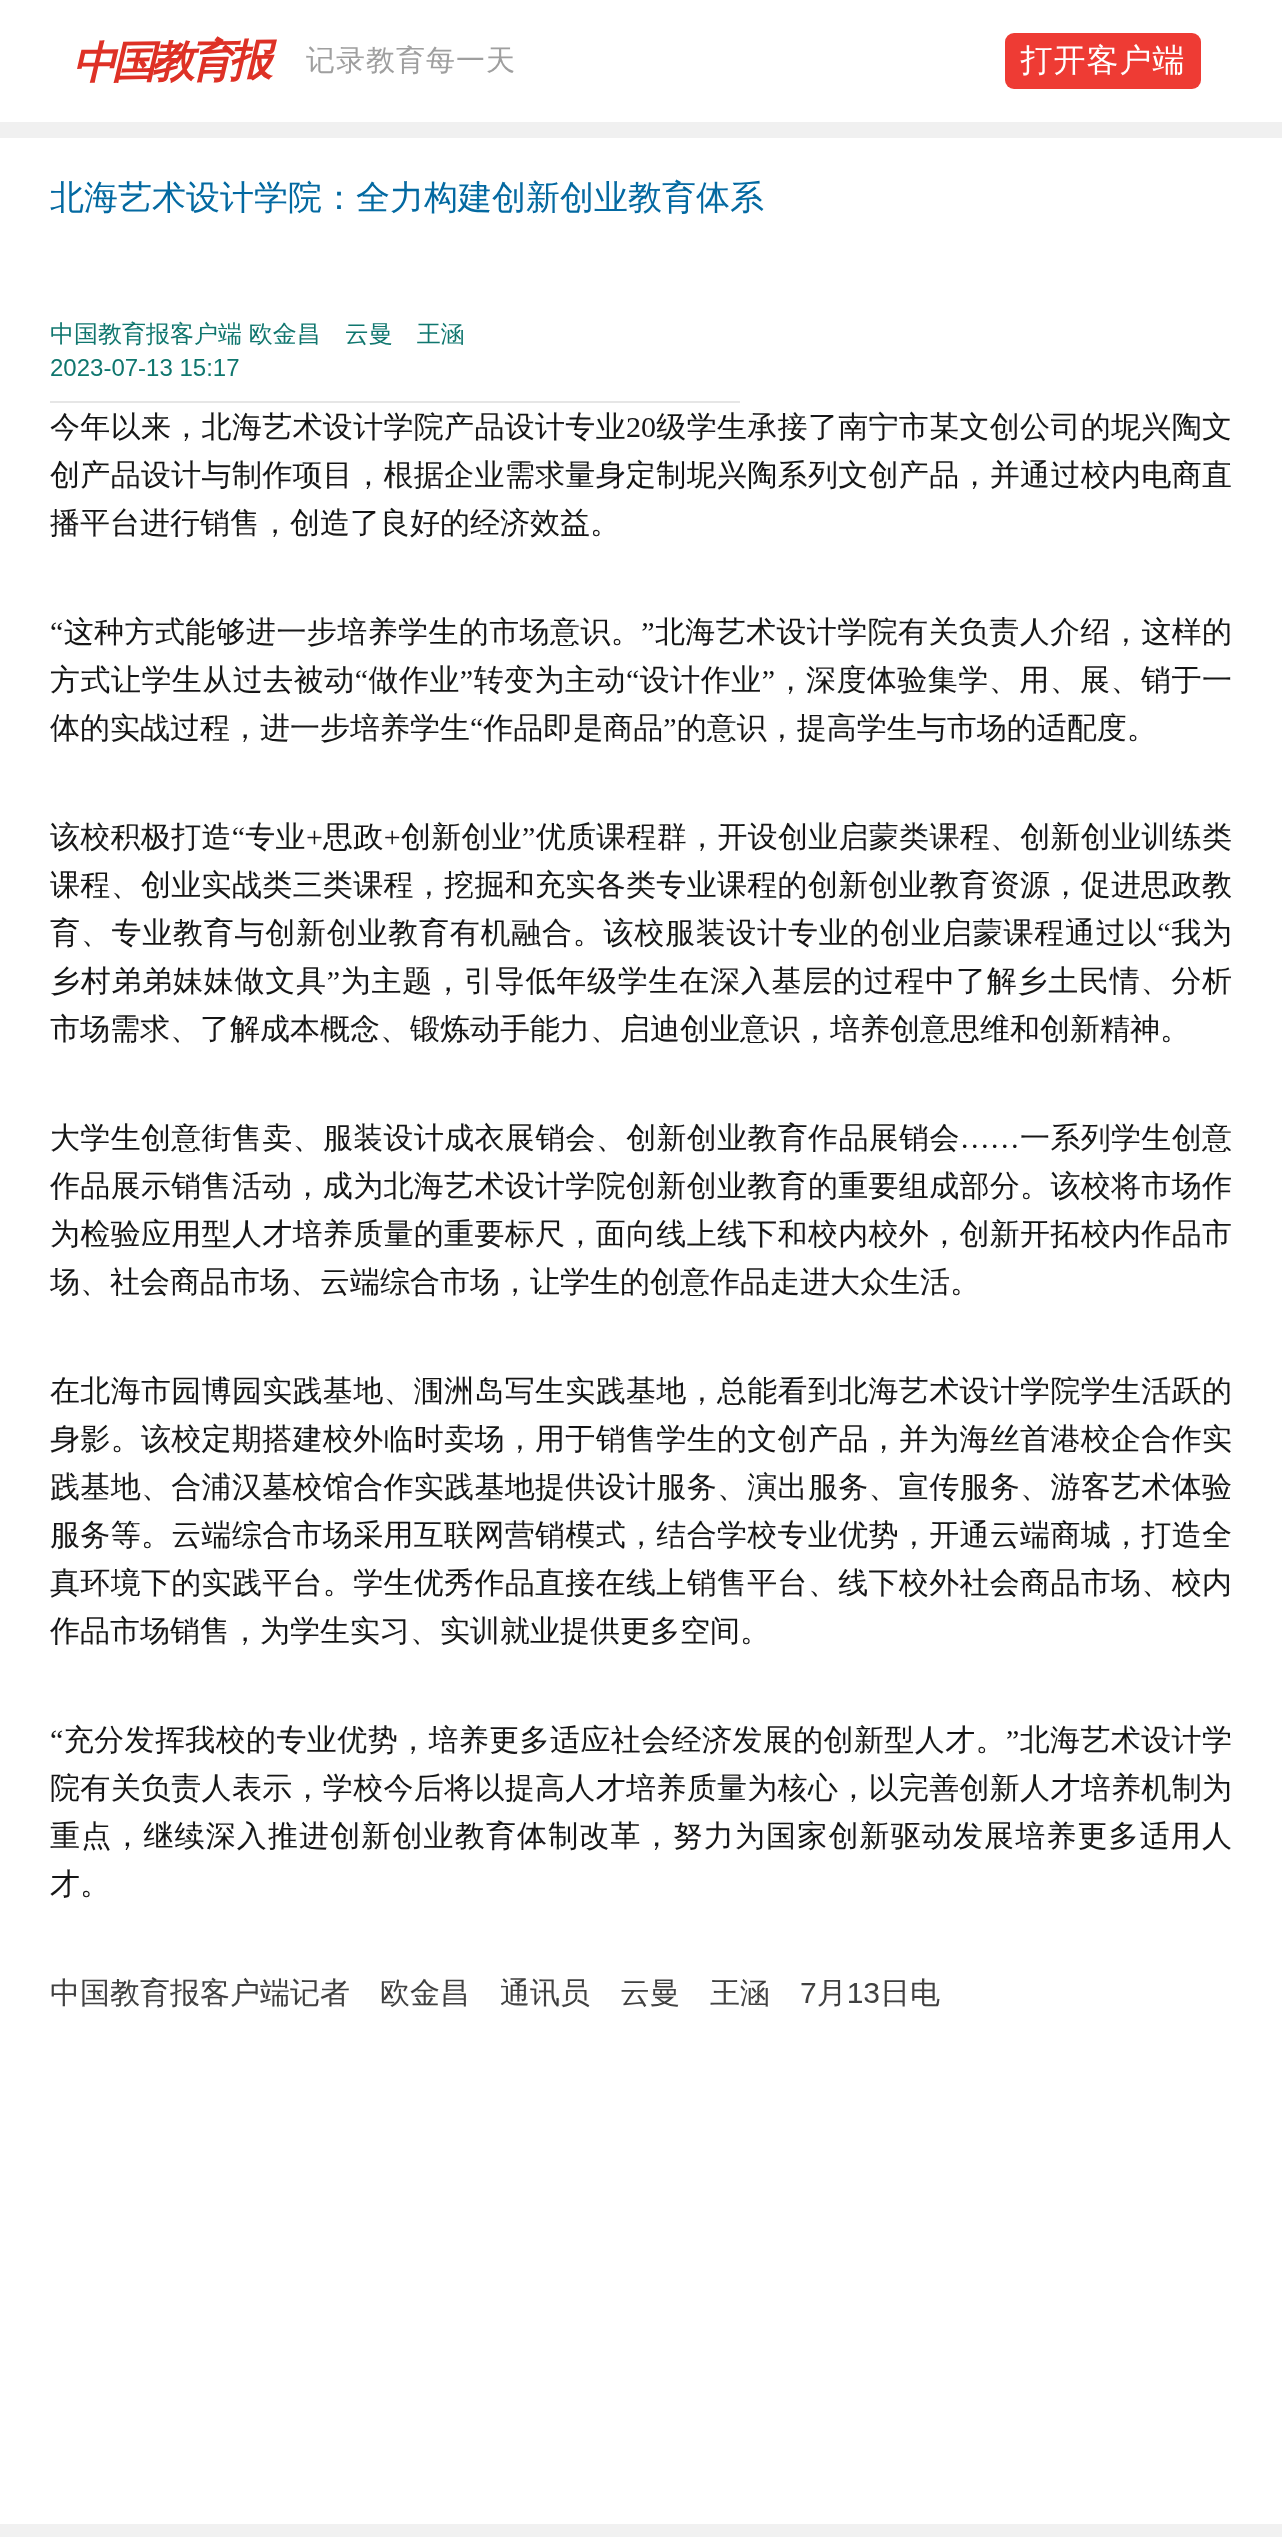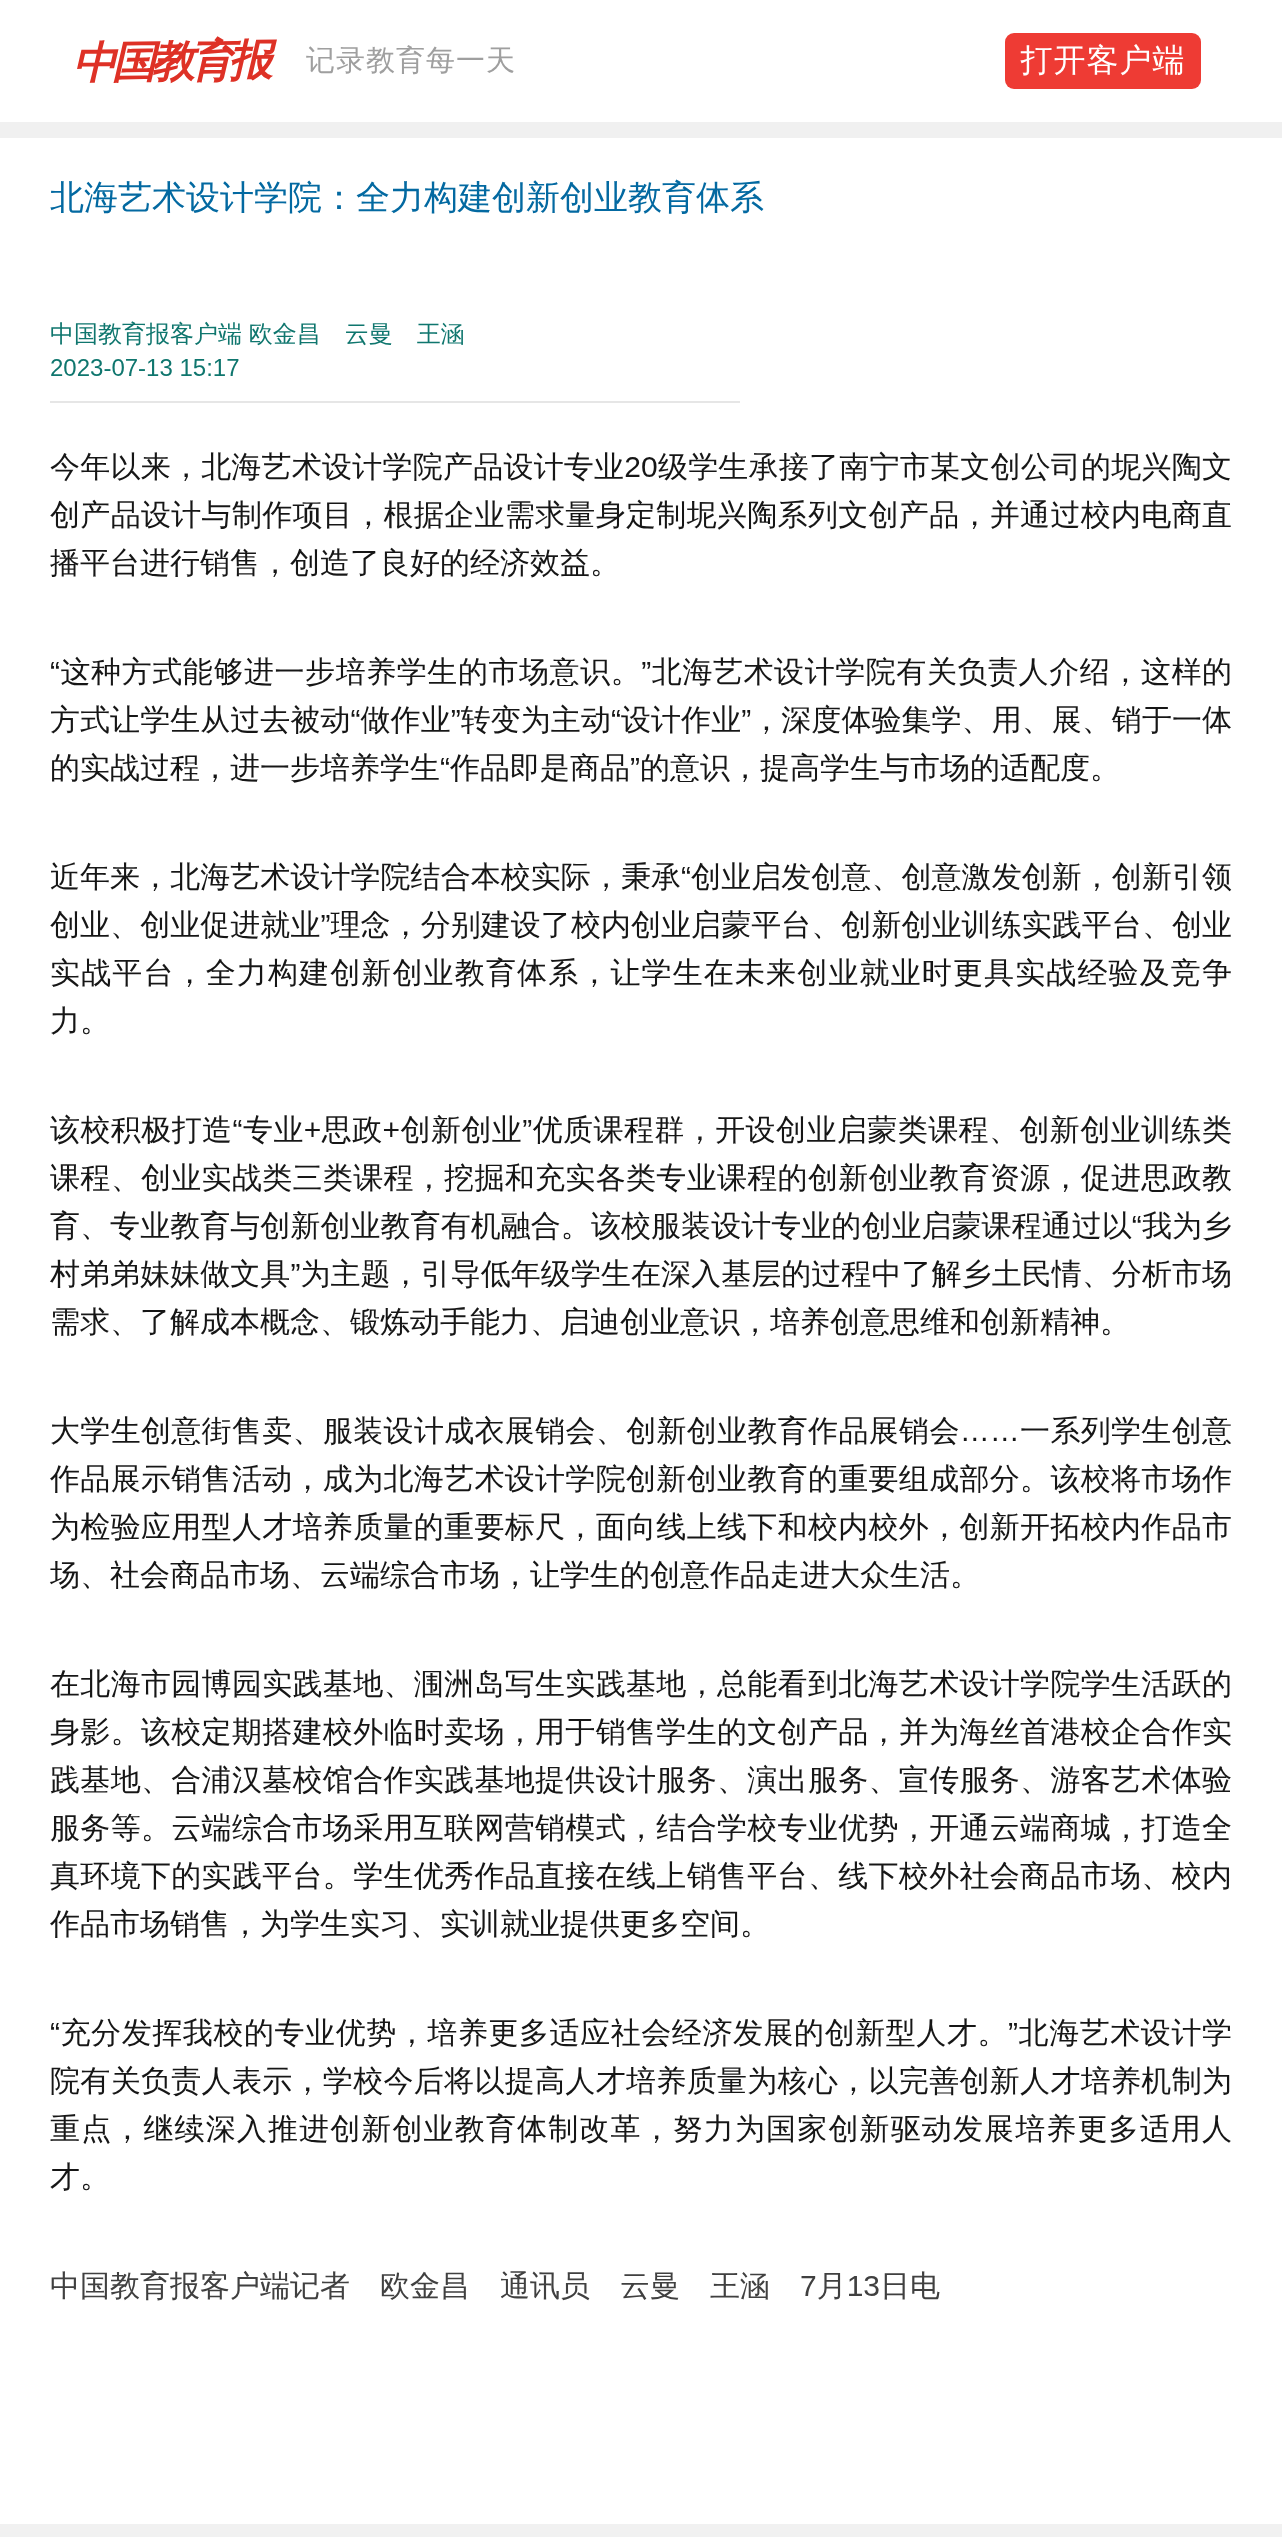--- a/index.html
+++ b/index.html
@@ -84,21 +84,21 @@
     line-height: 34px;
     color: #0f766e;
   }
   .divider {
     margin-top: 16px;
     width: 690px;
     border: none;
     border-top: 2px solid #e6e6e6;
   }
   .article-body {
-    margin-top: 40px;
+    font-family: Liberation Serif, serif;
   }
   .article-body p {
     font-size: 30px;
     line-height: 48px;
     color: #161616;
     text-align: justify;
     margin: 0 0 61px 0;
   }
   .footer-credit {
     margin-top: 12px;
@@ -138,21 +138,20 @@
     <div class="meta">
       <div>中国教育报客户端 欧金昌　云曼　王涵</div>
       <div>2023-07-13 15:17</div>
     </div>
 
     <hr class="divider">
 
     <div class="article-body">
       <p>今年以来，北海艺术设计学院产品设计专业20级学生承接了南宁市某文创公司的坭兴陶文创产品设计与制作项目，根据企业需求量身定制坭兴陶系列文创产品，并通过校内电商直播平台进行销售，创造了良好的经济效益。</p>
       <p>“这种方式能够进一步培养学生的市场意识。”北海艺术设计学院有关负责人介绍，这样的方式让学生从过去被动“做作业”转变为主动“设计作业”，深度体验集学、用、展、销于一体的实战过程，进一步培养学生“作品即是商品”的意识，提高学生与市场的适配度。</p>
-      <p>近年来，北海艺术设计学院结合本校实际，秉承“创业启发创意、创意激发创新，创新引领创业、创业促进就业”理念，分别建设了校内创业启蒙平台、创新创业训练实践平台、创业实战平台，全力构建创新创业教育体系，让学生在未来创业就业时更具实战经验及竞争力。</p>
       <p>该校积极打造“专业+思政+创新创业”优质课程群，开设创业启蒙类课程、创新创业训练类课程、创业实战类三类课程，挖掘和充实各类专业课程的创新创业教育资源，促进思政教育、专业教育与创新创业教育有机融合。该校服装设计专业的创业启蒙课程通过以“我为乡村弟弟妹妹做文具”为主题，引导低年级学生在深入基层的过程中了解乡土民情、分析市场需求、了解成本概念、锻炼动手能力、启迪创业意识，培养创意思维和创新精神。</p>
       <p>大学生创意街售卖、服装设计成衣展销会、创新创业教育作品展销会……一系列学生创意作品展示销售活动，成为北海艺术设计学院创新创业教育的重要组成部分。该校将市场作为检验应用型人才培养质量的重要标尺，面向线上线下和校内校外，创新开拓校内作品市场、社会商品市场、云端综合市场，让学生的创意作品走进大众生活。</p>
       <p>在北海市园博园实践基地、涠洲岛写生实践基地，总能看到北海艺术设计学院学生活跃的身影。该校定期搭建校外临时卖场，用于销售学生的文创产品，并为海丝首港校企合作实践基地、合浦汉墓校馆合作实践基地提供设计服务、演出服务、宣传服务、游客艺术体验服务等。云端综合市场采用互联网营销模式，结合学校专业优势，开通云端商城，打造全真环境下的实践平台。学生优秀作品直接在线上销售平台、线下校外社会商品市场、校内作品市场销售，为学生实习、实训就业提供更多空间。</p>
       <p>“充分发挥我校的专业优势，培养更多适应社会经济发展的创新型人才。”北海艺术设计学院有关负责人表示，学校今后将以提高人才培养质量为核心，以完善创新人才培养机制为重点，继续深入推进创新创业教育体制改革，努力为国家创新驱动发展培养更多适用人才。</p>
     </div>
 
     <div class="footer-credit">中国教育报客户端记者　欧金昌　通讯员　云曼　王涵　7月13日电</div>
 
   </div>
 

